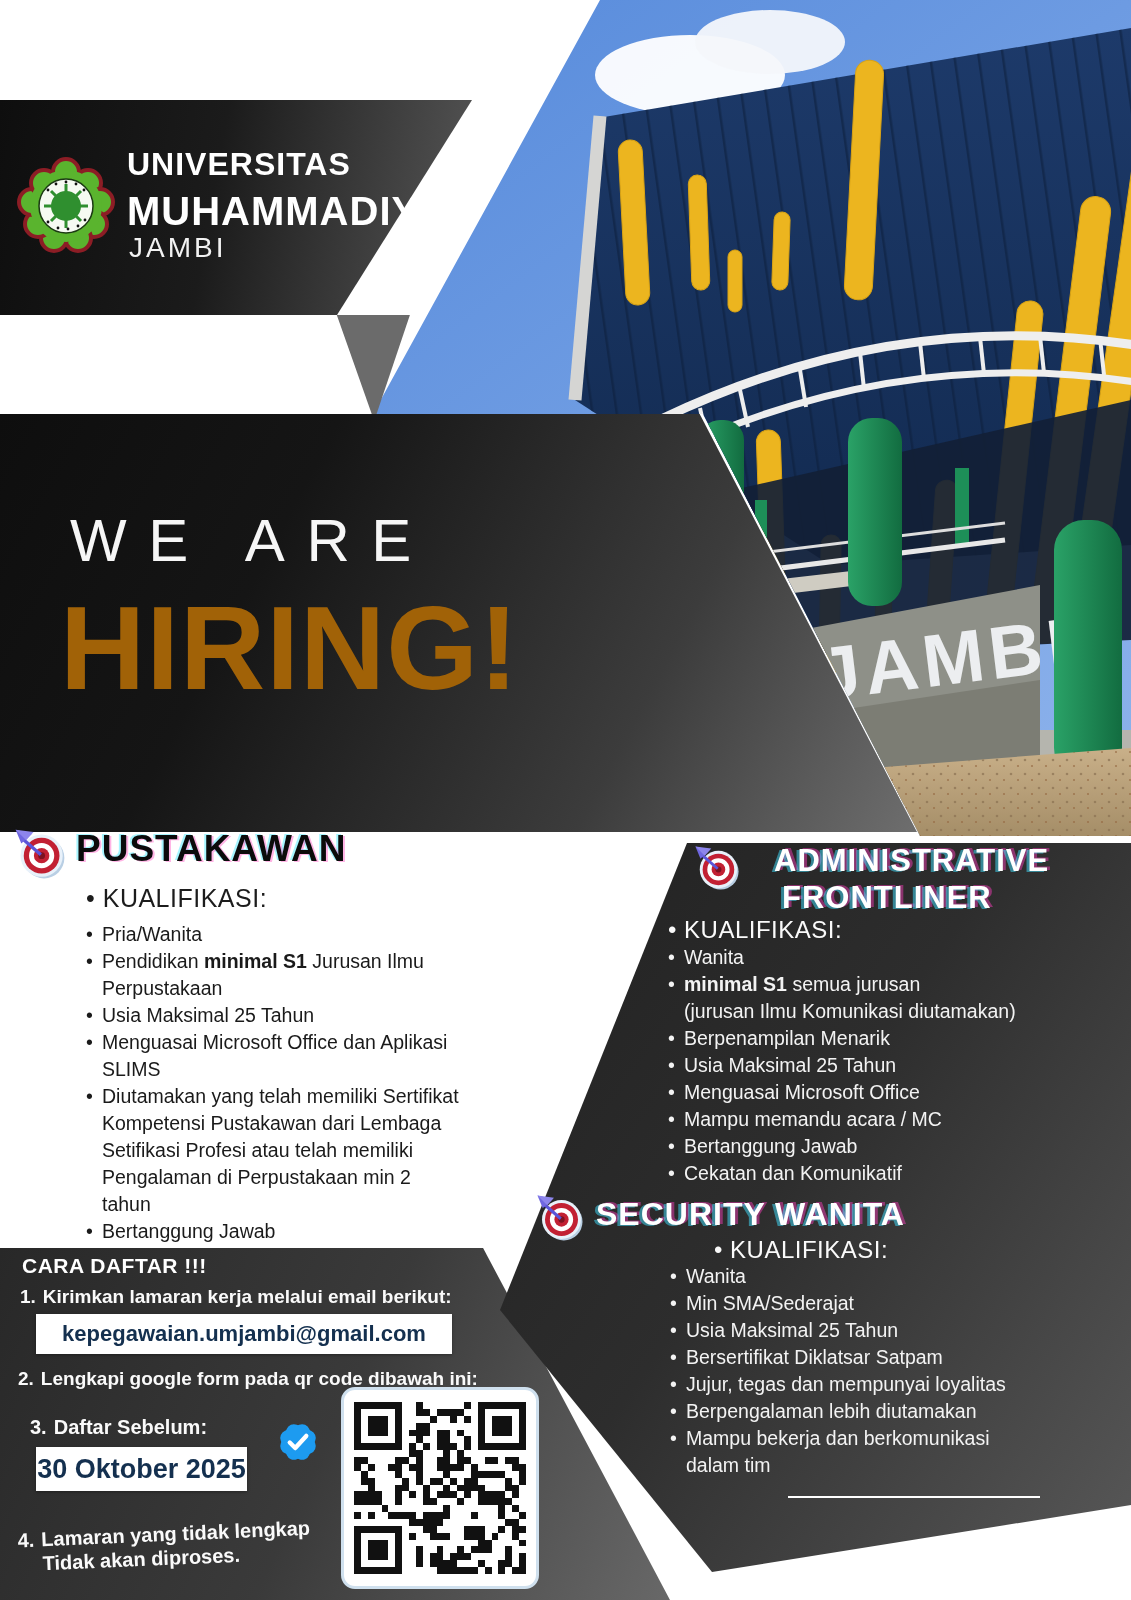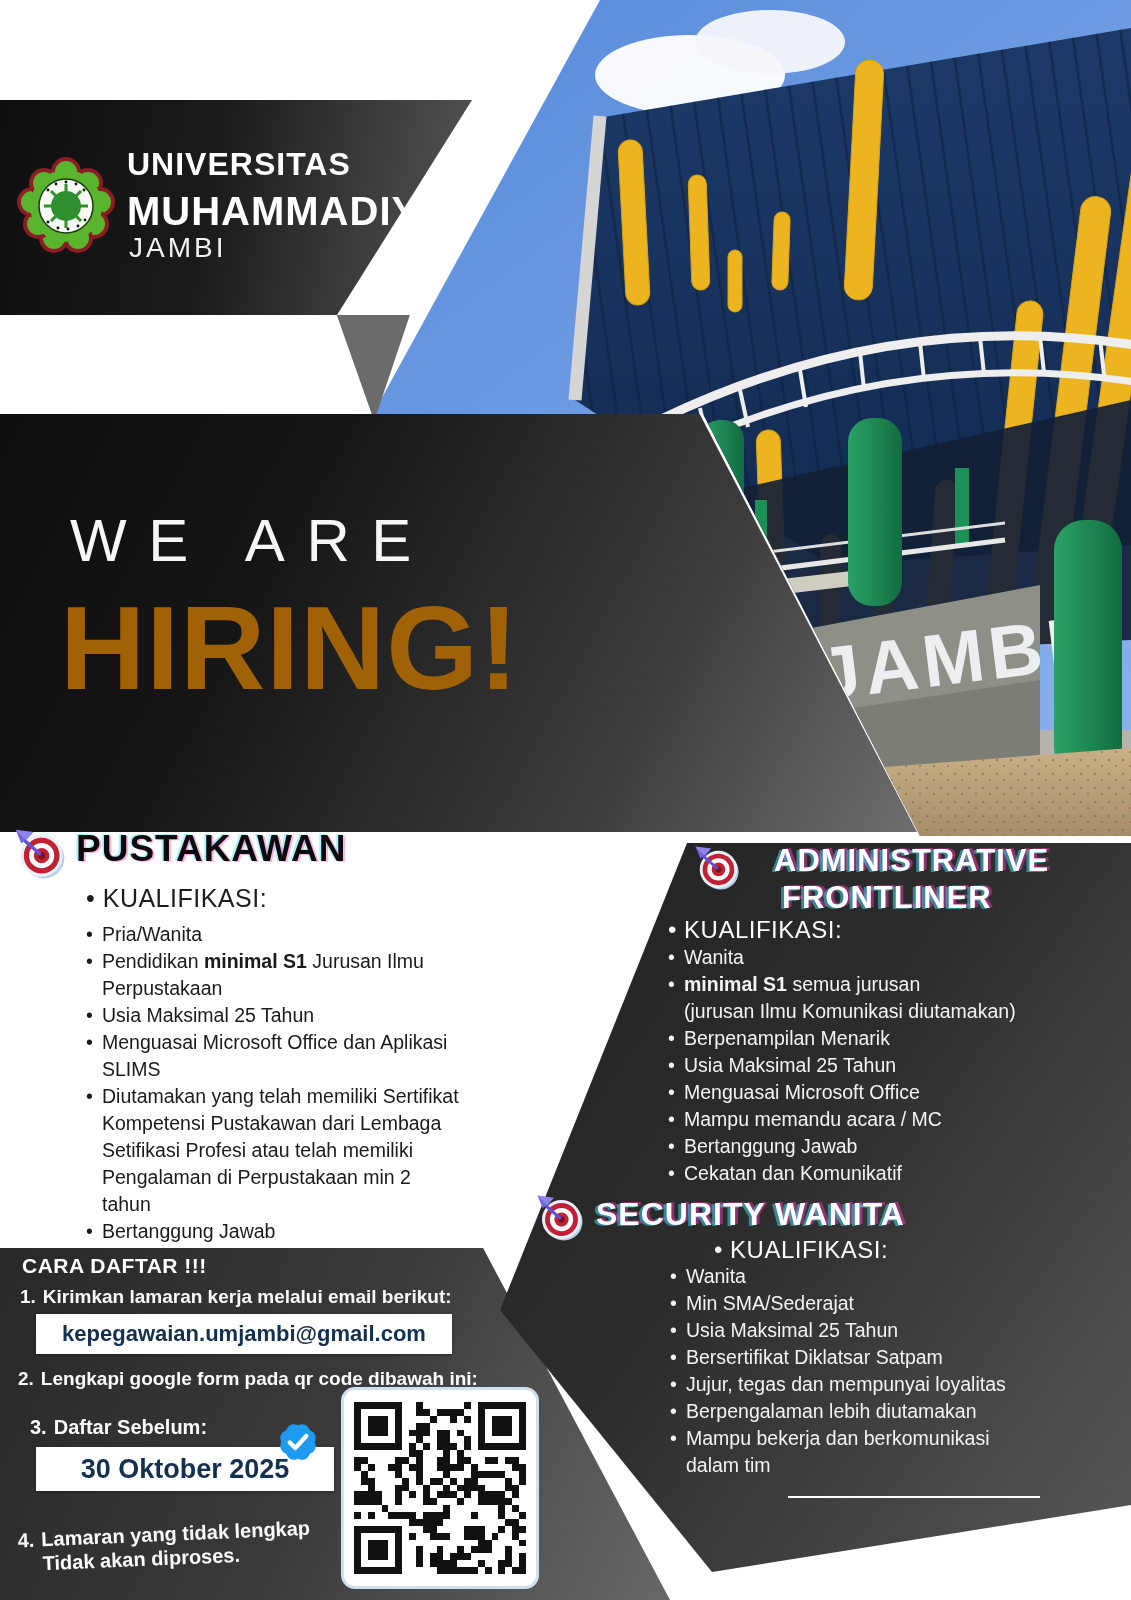--- a/index.html
+++ b/index.html
@@ -66,21 +66,21 @@
   .ap-head{left:22px;top:1254px;font-size:21px;font-weight:bold;color:#fff;letter-spacing:.5px;z-index:6;}
   .step{color:#fafafa;font-size:19px;font-weight:600;z-index:6;}
   .step .num{margin-right:7px;}
   .s1{left:20px;top:1286px;}
   .s2{left:18px;top:1368px;}
   .s3{left:30px;top:1416px;font-size:20px;}
   .s4{left:18px;top:1522px;font-size:20px;transform:rotate(-2.5deg);line-height:24px;}
   .white-box{background:#ffffff;z-index:6;box-shadow:0 1px 3px rgba(0,0,0,.35);}
   .email-box{left:36px;top:1314px;width:416px;height:40px;}
   .email-box div{font-size:22px;font-weight:bold;color:#14304f;line-height:40px;text-align:center;}
-  .deadline-box{left:36px;top:1447px;width:298px;height:44px;}
+  .deadline-box{left:36px;top:1447px;width:211px;height:44px;}
   .deadline-box div{font-size:27px;font-weight:bold;color:#14304f;line-height:44px;text-align:center;}
   .badge{left:276px;top:1420px;width:44px;height:44px;z-index:7;}
   .qr-box{left:341px;top:1387px;width:198px;height:202px;background:#fff;border:3px solid #cfe0ee;
           border-radius:14px;z-index:6;box-sizing:border-box;padding:10px;}
   .divider{left:788px;top:1496px;width:252px;height:2px;background:#ffffff;z-index:6;}
 </style>
 </head>
 <body>
 
 <div class="canvas">

